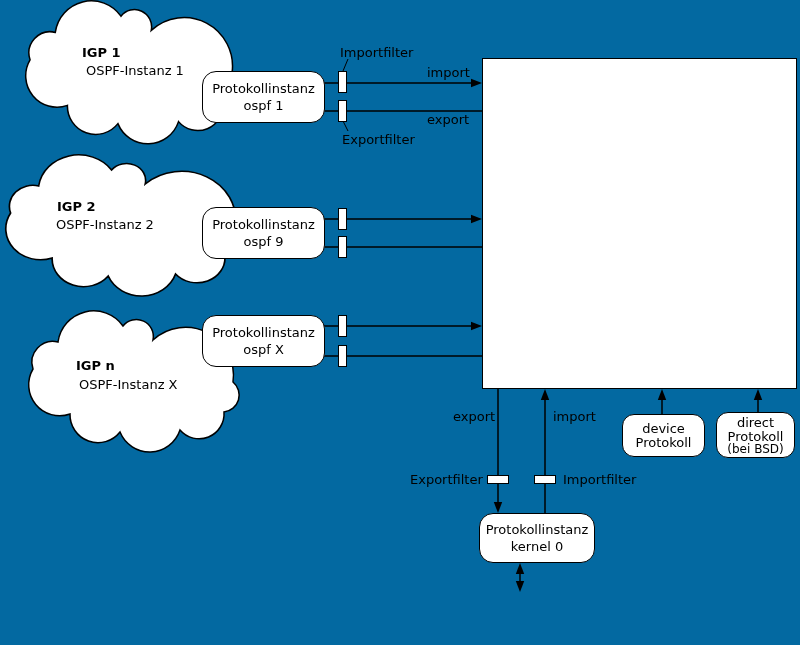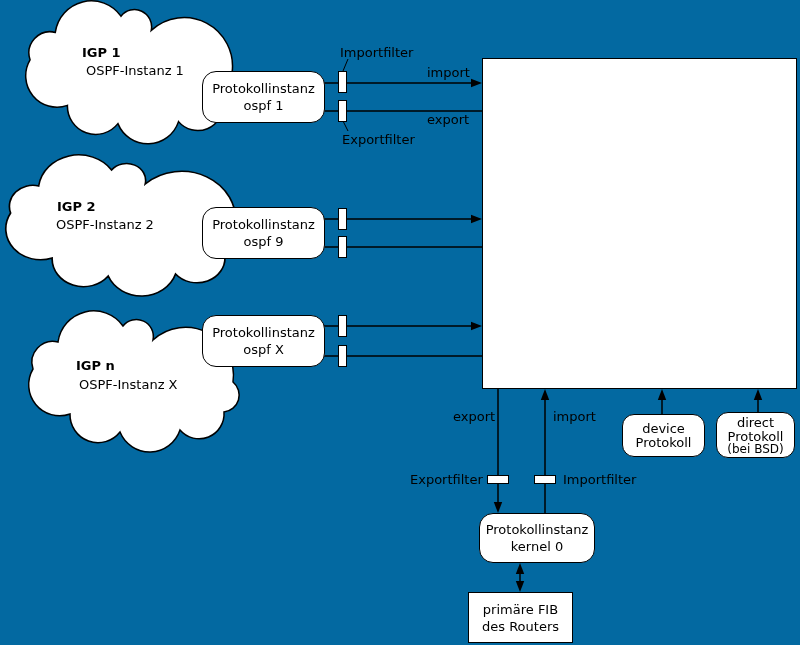--- a/index.html
+++ b/index.html
@@ -124,24 +124,20 @@
   <div class="filter-h" style="left:487px;top:475px"></div>
   <div class="filter-h" style="left:534px;top:475px"></div>
   <div class="label" style="left:410px;top:473px">Exportfilter</div>
   <div class="label" style="left:563px;top:473px">Importfilter</div>
 
   <div class="box rounded" style="left:462px;top:513px;width:116px;height:50px">
     <div>Protokollinstanz</div>
     <div>kernel 0</div>
   </div>
 
-  <div class="box" style="left:468px;top:592px;width:105px;height:51px">
-    <div>primäre FIB</div>
-    <div>des Routers</div>
-  </div>
 
   <div class="box rounded-sm tight" style="left:622px;top:414px;width:83px;height:43px">
     <div>device</div>
     <div>Protokoll</div>
   </div>
 
   <div class="box rounded-sm tight" style="left:716px;top:412px;width:79px;height:46px">
     <div>direct</div>
     <div>Protokoll</div>
     <div class="note">(bei BSD)</div>

